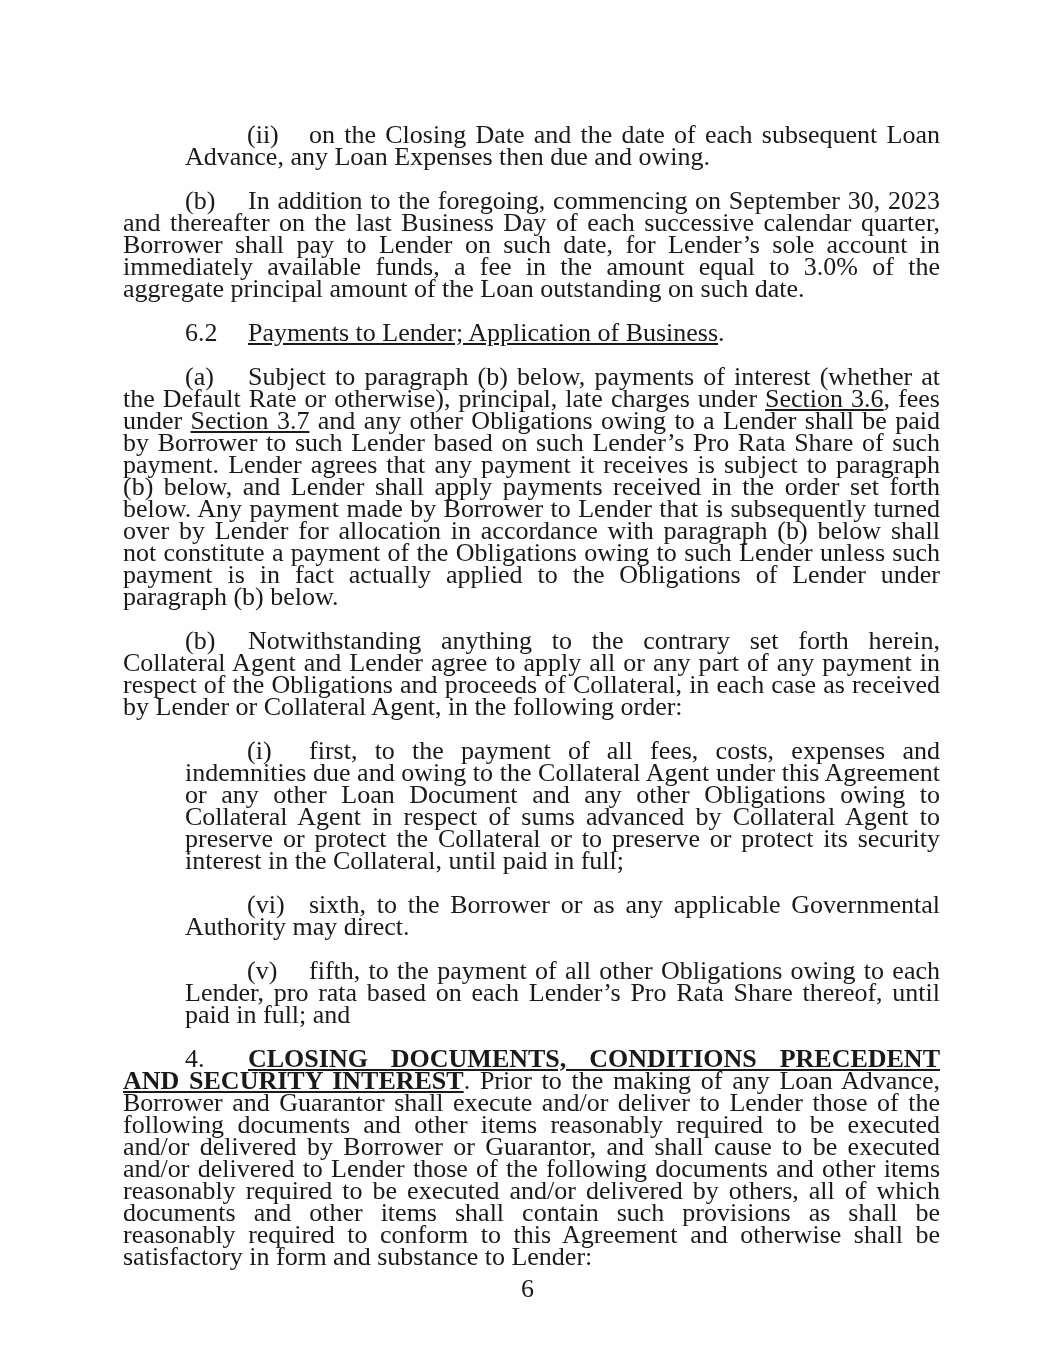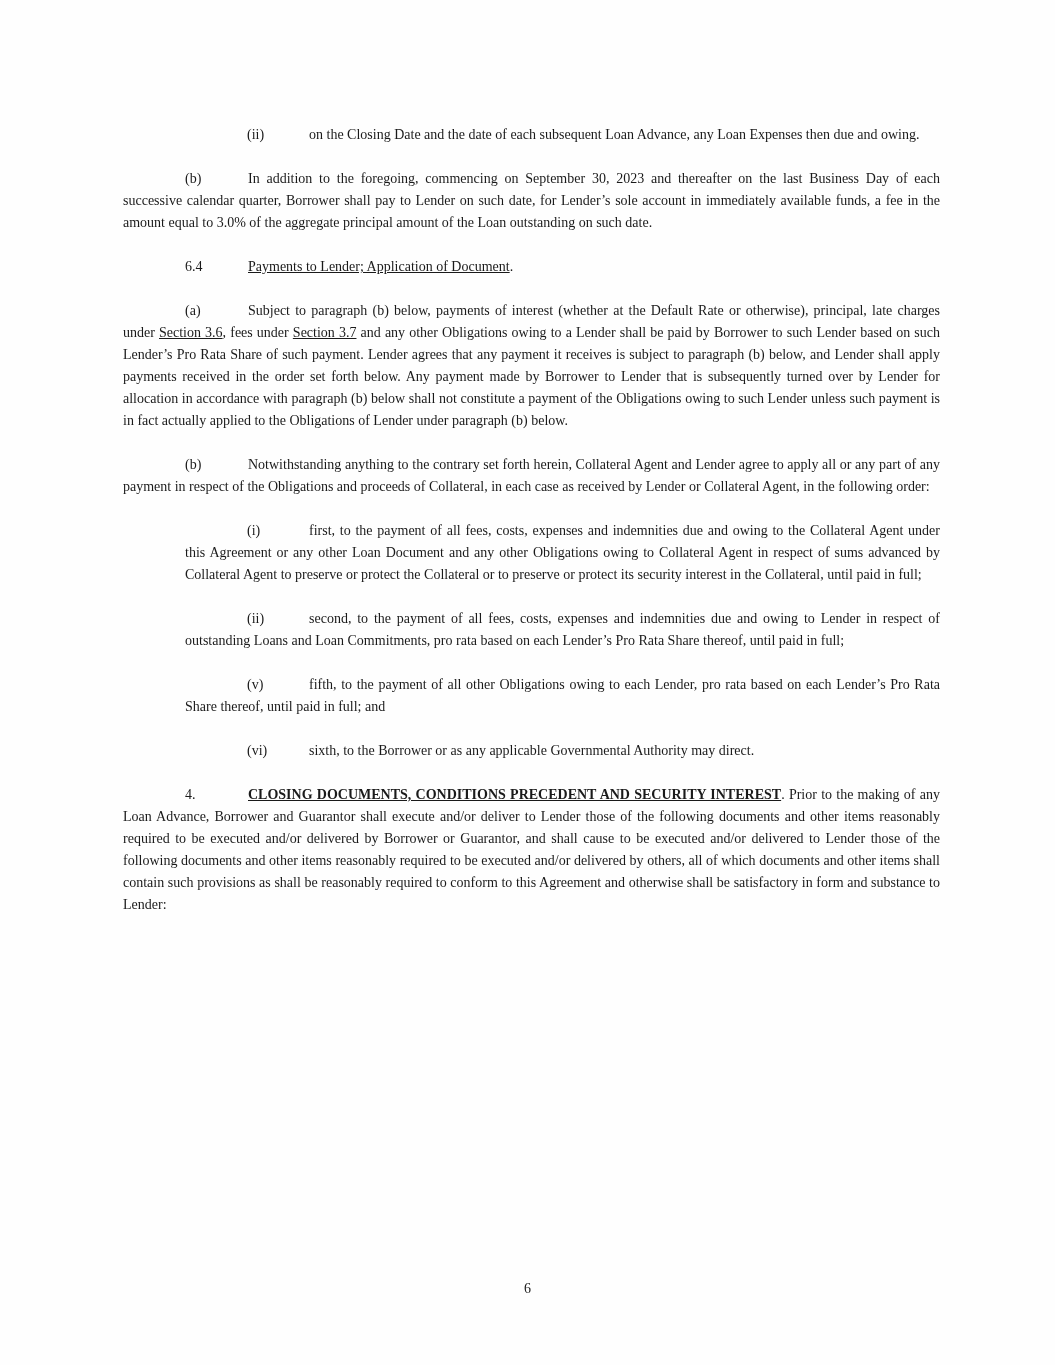--- a/index.html
+++ b/index.html
@@ -8,21 +8,21 @@
     background: #ffffff;
   }
   .page {
     position: relative;
     width: 1055px;
     height: 1365px;
     box-sizing: border-box;
     background: #fefefe;
     color: #1a1a1a;
     font-family: "Liberation Serif", "DejaVu Serif", serif;
-    font-size: 14px;
+    font-size: 26px;
     line-height: 22px;
     padding: 124px 115px 0 123px;
     overflow: hidden;
   }
   p {
     margin: 0 0 22px 0;
     text-align: justify;
   }
   .para {            
     text-indent: 62px;
@@ -50,33 +50,32 @@
 </style>
 </head>
 <body>
 
 <div class="page">
 
   <p class="block"><span class="marker">(ii)</span><span>on the Closing Date and the date of each subsequent Loan Advance, any Loan Expenses then due and owing.</span></p>
 
   <p class="para"><span class="marker marker-wide">(b)</span><span>In addition to the foregoing, commencing on September 30, 2023 and thereafter on the last Business Day of each successive calendar quarter, Borrower shall pay to Lender on such date, for Lender’s sole account in immediately available funds, a fee in the amount equal to 3.0% of the aggregate principal amount of the Loan outstanding on such date.</span></p>
 
-  <p class="para"><span class="marker marker-wide">6.4</span><span class="u">Payments to Lender; Application of Document</span><span>.</span></p>
+  <p class="para"><span class="marker marker-wide">6.2</span><span class="u">Payments to Lender; Application of Business</span><span>.</span></p>
 
   <p class="para"><span class="marker marker-wide">(a)</span><span>Subject to paragraph (b) below, payments of interest (whether at the Default Rate or otherwise), principal, late charges under </span><span class="u">Section 3.6</span><span>, fees under </span><span class="u">Section 3.7</span><span> and any other Obligations owing to a Lender shall be paid by Borrower to such Lender based on such Lender’s Pro Rata Share of such payment.  Lender agrees that any payment it receives is subject to paragraph (b) below, and Lender shall apply payments received in the order set forth below.  Any payment made by Borrower to Lender that is subsequently turned over by Lender for allocation in accordance with paragraph (b) below shall not constitute a payment of the Obligations owing to such Lender unless such payment is in fact actually applied to the Obligations of Lender under paragraph (b) below.</span></p>
 
   <p class="para"><span class="marker marker-wide">(b)</span><span>Notwithstanding anything to the contrary set forth herein, Collateral Agent and Lender agree to apply all or any part of any payment in respect of the Obligations and proceeds of Collateral, in each case as received by Lender or Collateral Agent, in the following order:</span></p>
 
   <p class="block"><span class="marker">(i)</span><span>first, to the payment of all fees, costs, expenses and indemnities due and owing to the Collateral Agent under this Agreement or any other Loan Document and any other Obligations owing to Collateral Agent in respect of sums advanced by Collateral Agent to preserve or protect the Collateral or to preserve or protect its security interest in the Collateral, until paid in full;</span></p>
 
-  <p class="block"><span class="marker">(ii)</span><span>second, to the payment of all fees, costs, expenses and indemnities due and owing to Lender in respect of outstanding Loans and Loan Commitments, pro rata based on each Lender’s Pro Rata Share thereof, until paid in full;</span></p>
 
 
 
+  <p class="block"><span class="marker">(vi)</span><span>sixth, to the Borrower or as any applicable Governmental Authority may direct.</span></p>
+
   <p class="block"><span class="marker">(v)</span><span>fifth, to the payment of all other Obligations owing to each Lender, pro rata based on each Lender’s Pro Rata Share thereof, until paid in full; and</span></p>
-
-  <p class="block"><span class="marker">(vi)</span><span>sixth, to the Borrower or as any applicable Governmental Authority may direct.</span></p>
 
   <p class="para"><span class="marker marker-wide">4.</span><span class="bu">CLOSING DOCUMENTS, CONDITIONS PRECEDENT AND SECURITY INTEREST</span><span>.</span><span>  Prior to the making of any Loan Advance, Borrower and Guarantor shall execute and/or deliver to Lender those of the following documents and other items reasonably required to be executed and/or delivered by Borrower or Guarantor, and shall cause to be executed and/or delivered to Lender those of the following documents and other items reasonably required to be executed and/or delivered by others, all of which documents and other items shall contain such provisions as shall be reasonably required to conform to this Agreement and otherwise shall be satisfactory in form and substance to Lender:</span></p>
 
   <div class="footer">6</div>
 
 </div>
 
 </body></html>

